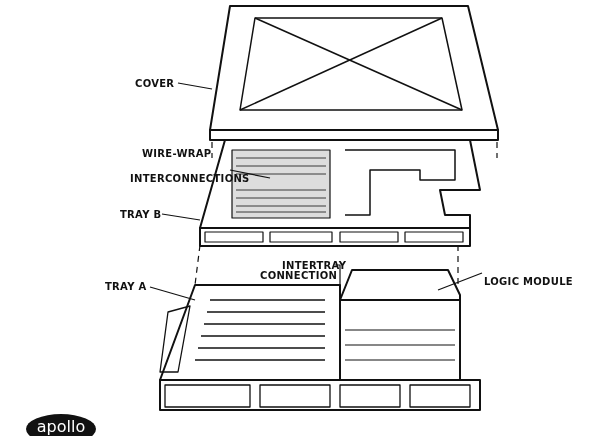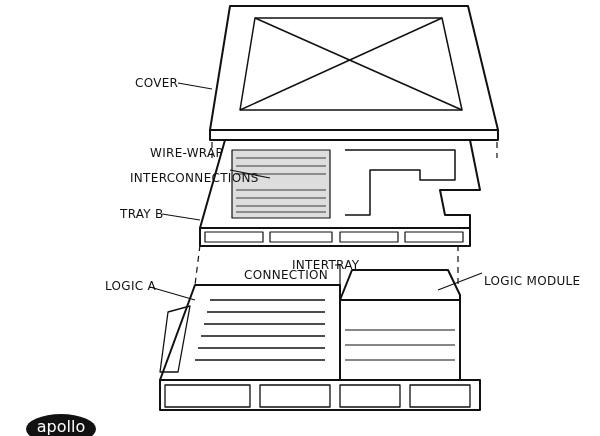--- a/index.html
+++ b/index.html
@@ -1,18 +1,18 @@
 <!DOCTYPE html>
 <html><head>
 <meta charset="utf-8">
 <style>
   html,body{margin:0;padding:0;background:#fff;}
   body{width:600px;height:436px;position:relative;overflow:hidden;font-family:"DejaVu Sans",sans-serif;}
   svg{position:absolute;left:0;top:0;}
-  .lbl{position:absolute;font-family:"DejaVu Sans",sans-serif;font-weight:normal;font-size:12px;color:#111;letter-spacing:0.3px;line-height:11px;white-space:nowrap;}
+  .lbl{position:absolute;font-family:"DejaVu Sans",sans-serif;font-weight:bold;font-size:10px;color:#111;letter-spacing:0.3px;line-height:11px;white-space:nowrap;}
   .logo{position:absolute;left:26px;top:414px;width:70px;height:30px;border-radius:50%;background:#111;color:#fff;font-size:16px;text-align:center;line-height:26px;font-family:"DejaVu Sans",sans-serif;}
 </style>
 </head>
 <body>
 
 <svg width="600" height="436" viewBox="0 0 600 436">
   <g stroke="#111" stroke-width="2" fill="none" stroke-linejoin="round">
 
     <g>
       <polygon points="230,6 468,6 498,130 210,130" fill="#fff"></polygon>
@@ -80,20 +80,20 @@
       <line x1="230" y1="170" x2="270" y2="178"></line>
       <line x1="162" y1="214" x2="200" y2="220"></line>
       <line x1="150" y1="287" x2="195" y2="300"></line>
       <polyline points="335,265 340,265 340,295"></polyline>
       <line x1="482" y1="273" x2="438" y2="290"></line>
     </g>
   </g>
 </svg>
 
 <div class="lbl" style="left:135px;top:78px;">COVER</div>
-<div class="lbl" style="left:150px;top:148px;">WIRE-WRAP</div>
+<div class="lbl" style="left:142px;top:148px;">WIRE-WRAP</div>
 <div class="lbl" style="left:130px;top:159px;margin-top:14px;">INTERCONNECTIONS</div>
 <div class="lbl" style="left:120px;top:209px;text-align:right;">TRAY B</div>
-<div class="lbl" style="left:105px;top:281px;">LOGIC A</div>
-<div class="lbl" style="left:264px;top:260px;padding-left:28px;">INTERTRAY</div>
-<div class="lbl" style="left:244px;top:270px;">CONNECTION</div>
+<div class="lbl" style="left:105px;top:281px;">TRAY A</div>
+<div class="lbl" style="left:254px;top:260px;padding-left:28px;">INTERTRAY</div>
+<div class="lbl" style="left:260px;top:270px;">CONNECTION</div>
 <div class="lbl" style="left:484px;top:276px;">LOGIC MODULE</div>
 <div class="logo">apollo</div>
 
 </body></html>

